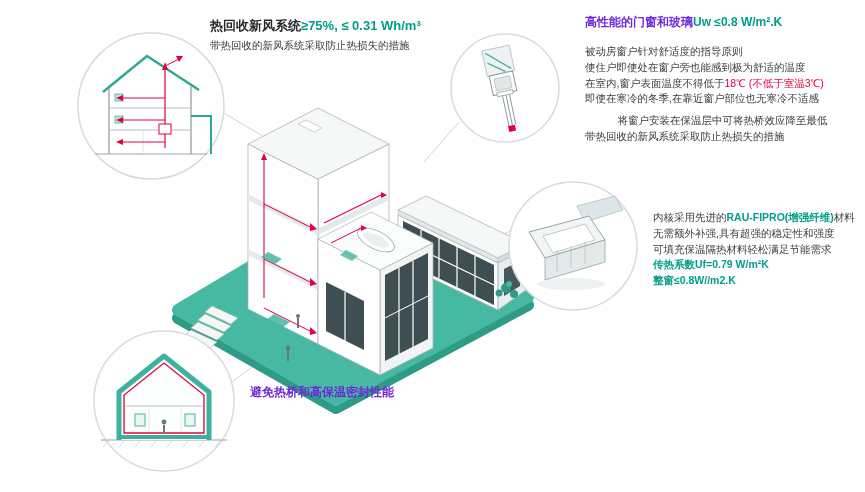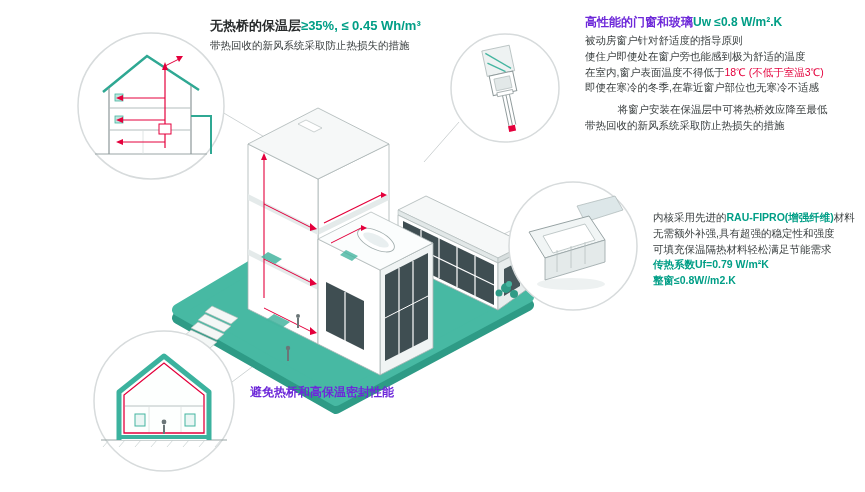--- a/index.html
+++ b/index.html
@@ -201,32 +201,32 @@
     <line x1="58" y1="78" x2="58" y2="104" stroke="#DADFDF" stroke-width="0.8"></line>
     <line x1="90" y1="78" x2="90" y2="104" stroke="#DADFDF" stroke-width="0.8"></line>
     <rect x="44" y="86" width="10" height="12" fill="#EAF6F4" stroke="#45B5A0" stroke-width="1"></rect>
     <rect x="94" y="86" width="10" height="12" fill="#EAF6F4" stroke="#45B5A0" stroke-width="1"></rect>
     <circle cx="73" cy="94" r="2.4" fill="#6B7678"></circle>
     <line x1="73" y1="97" x2="73" y2="106" stroke="#6B7678" stroke-width="2"></line>
   </svg>
 
   <div class="abs" style="left:210px;top:16px;width:330px;">
     <div class="body-line">
-      <span class="t-title">无热桥的保温层</span><span class="t-title green">≥35%, ≤ 0.45 Wh/m³</span>
+      <span class="t-title">热回收新风系统</span><span class="t-title green">≥75%, ≤ 0.31 Wh/m³</span>
     </div>
     <div class="body-txt" style="margin-top:3px;">
       <div class="body-line">带热回收的新风系统采取防止热损失的措施</div>
     </div>
   </div>
 
   <div class="abs" style="left:585px;top:12px;width:275px;">
     <div class="body-line">
       <span class="t-title-sm">高性能的门窗和玻璃</span><span class="t-title-sm green">Uw ≤0.8 W/m².K</span>
     </div>
-    <div class="body-txt" style="margin-top:2px;">
+    <div class="body-txt" style="margin-top:13px;">
       <div class="body-line">被动房窗户针对舒适度的指导原则</div>
       <div class="body-line">使住户即使处在窗户旁也能感到极为舒适的温度</div>
       <div class="body-line">
         <span>在室内,窗户表面温度不得低于</span><span class="red">18℃ (不低于室温3℃)</span>
       </div>
       <div class="body-line">即使在寒冷的冬季,在靠近窗户部位也无寒冷不适感</div>
       <div class="body-line" style="margin-top:6px;text-align:center;">将窗户安装在保温层中可将热桥效应降至最低</div>
       <div class="body-line">带热回收的新风系统采取防止热损失的措施</div>
     </div>
   </div>

